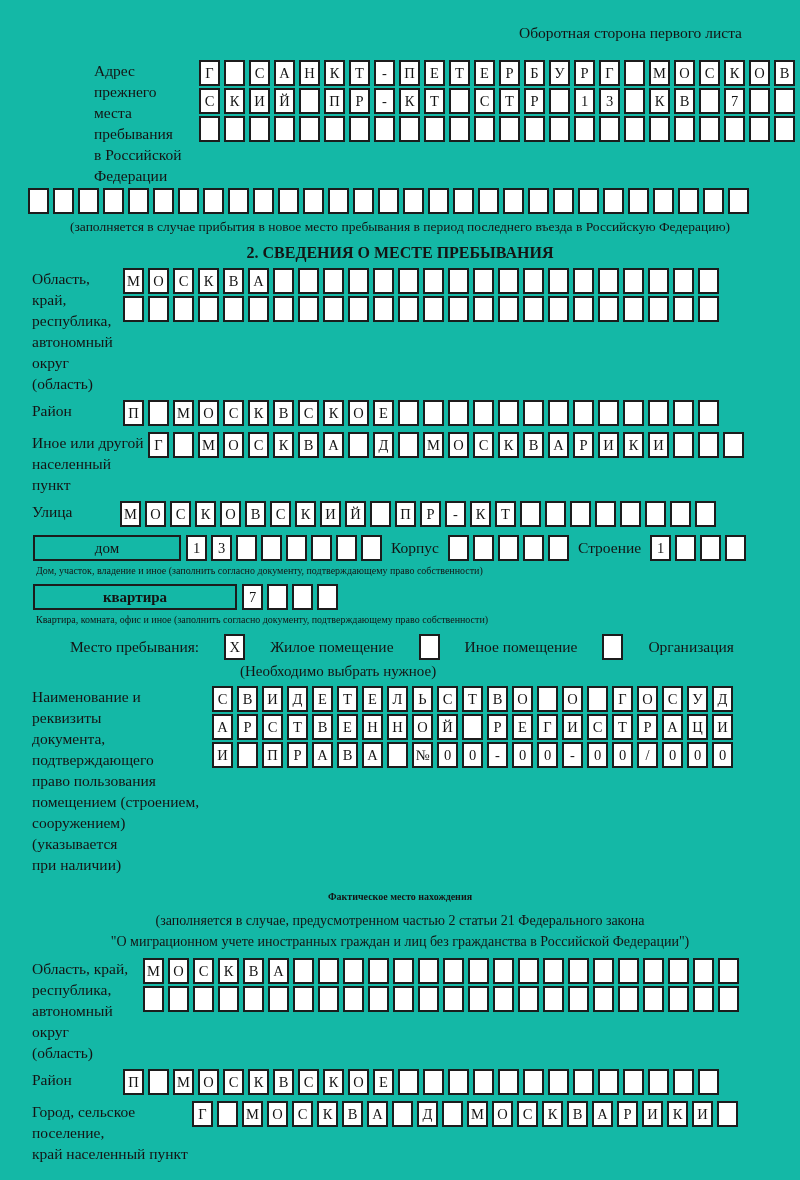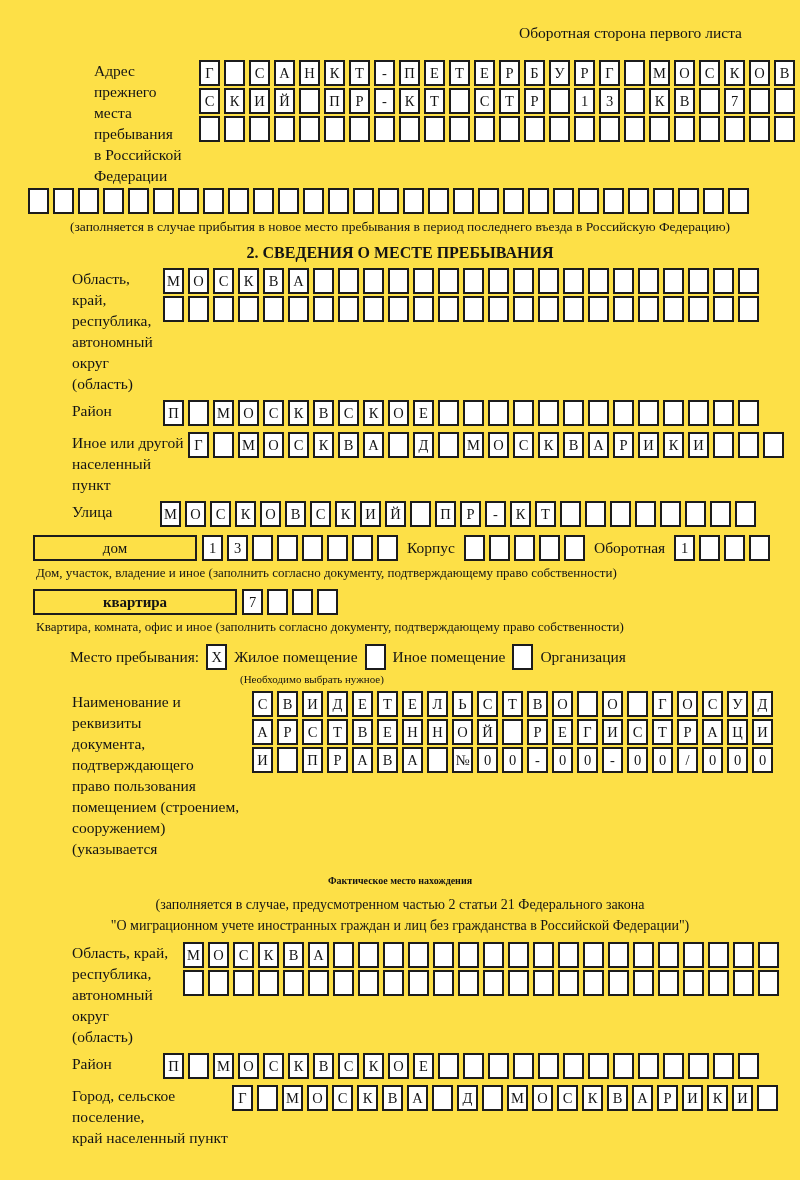--- a/index.html
+++ b/index.html
@@ -1,17 +1,17 @@
 <!DOCTYPE html>
 <html><head>
 <meta charset="utf-8">
 <style>
   html,body{margin:0;padding:0;background:#fff;}
   .page{
-    width:800px;height:1180px;background:#fde047;color:#141414;
+    width:800px;height:1180px;background:#14b8a6;color:#141414;
     font-family:"Liberation Serif","DejaVu Serif",serif;
     position:relative;overflow:hidden;
   }
   .corner{ text-align:right; padding:24px 58px 0 0; font-size:15.5px; }
 
   .cells{display:flex;gap:4px;}
   .cells-col{display:flex;flex-direction:column;gap:2px;}
   .cell{
     width:21px;height:26px;flex:0 0 auto;box-sizing:border-box;
     border:2px solid #1c1c1c;display:flex;align-items:center;justify-content:center;
@@ -19,42 +19,42 @@
   }
   .label{font-size:15.5px;line-height:21px;}
 
   .prev-wrap{display:flex;margin:18px 0 0 94px;}
   .prev-label{width:105px;flex:0 0 auto;}
   .full-row{margin:2px 0 0 28px;}
   .note-center{text-align:center;font-size:13.5px;margin-top:5px;}
 
   .sec-title{text-align:center;font-weight:bold;font-size:16px;margin-top:9px;}
 
-  .field{display:flex;margin-left:72px;margin-top:6px;}
+  .field{display:flex;margin-left:32px;margin-top:6px;}
   .lbl-oblast{width:91px;flex:0 0 auto;}
   .lbl-rayon{width:91px;flex:0 0 auto;}
   .lbl-gorod{width:116px;flex:0 0 auto;}
   .lbl-ulitsa{width:88px;flex:0 0 auto;}
   .lbl-doc{width:180px;flex:0 0 auto;}
   .lbl-oblast2{width:111px;flex:0 0 auto;}
   .lbl-gorod2{width:160px;flex:0 0 auto;}
 
   .dom-row{display:flex;align-items:center;gap:5px;margin:8px 0 0 33px;}
   .wide-box{
     height:26px;box-sizing:border-box;border:2px solid #1c1c1c;
     display:flex;align-items:center;justify-content:center;font-size:15px;flex:0 0 auto;
   }
-  .box-dom{width:164px;}
+  .box-dom{width:148px;}
   .box-kvartira{width:204px;font-weight:bold;}
   .inline-lbl{font-size:15.5px;padding:0 4px;}
-  .note-left{margin:4px 0 0 36px;font-size:13px;}
-
-  .mesto{display:flex;align-items:center;gap:3px;margin:9px 0 0 70px;font-size:15.5px;}
+  .note-left{margin:4px 0 0 36px;font-size:10px;}
+
+  .mesto{display:flex;align-items:center;gap:21px;margin:9px 0 0 70px;font-size:15.5px;}
   .mesto .cell{margin:0 4px;}
-  .note-mesto{margin:3px 0 0 240px;font-size:11px;font-family:Liberation Serif, serif;}
+  .note-mesto{margin:3px 0 0 240px;font-size:15px;font-family:Liberation Serif, serif;}
 
   .fact-title{text-align:center;font-weight:bold;font-size:10px;margin-top:16px;}
   .fact-note{text-align:center;font-size:14px;line-height:21px;margin-top:8px;}
 </style>
 </head>
 <body>
 
 <div class="page">
 
   <div class="corner">Оборотная сторона первого листа</div>
@@ -351,21 +351,21 @@
         <div class="cell"></div>
       </div>
     <div class="inline-lbl">Корпус</div>
     <div class="cells">
         <div class="cell"></div>
         <div class="cell"></div>
         <div class="cell"></div>
         <div class="cell"></div>
         <div class="cell"></div>
       </div>
-    <div class="inline-lbl">Оборотная</div>
+    <div class="inline-lbl">Строение</div>
     <div class="cells">
         <div class="cell">1</div>
         <div class="cell"></div>
         <div class="cell"></div>
         <div class="cell"></div>
       </div>
   </div>
   <div class="note-left">Дом, участок, владение и иное (заполнить согласно документу, подтверждающему право собственности)</div>
 
   <div class="dom-row">
@@ -390,20 +390,21 @@
   </div>
   <div class="note-mesto">(Необходимо выбрать нужное)</div>
 
   <div class="field">
     <div class="lbl-doc label">
       <div>Наименование и реквизиты</div>
       <div>документа, подтверждающего</div>
       <div>право пользования</div>
       <div>помещением (строением,</div>
       <div>сооружением) (указывается</div>
+      <div>при наличии)</div>
     </div>
     <div class="cells-col">
       <div class="cells">
           <div class="cell">С</div>
           <div class="cell">В</div>
           <div class="cell">И</div>
           <div class="cell">Д</div>
           <div class="cell">Е</div>
           <div class="cell">Т</div>
           <div class="cell">Е</div>

